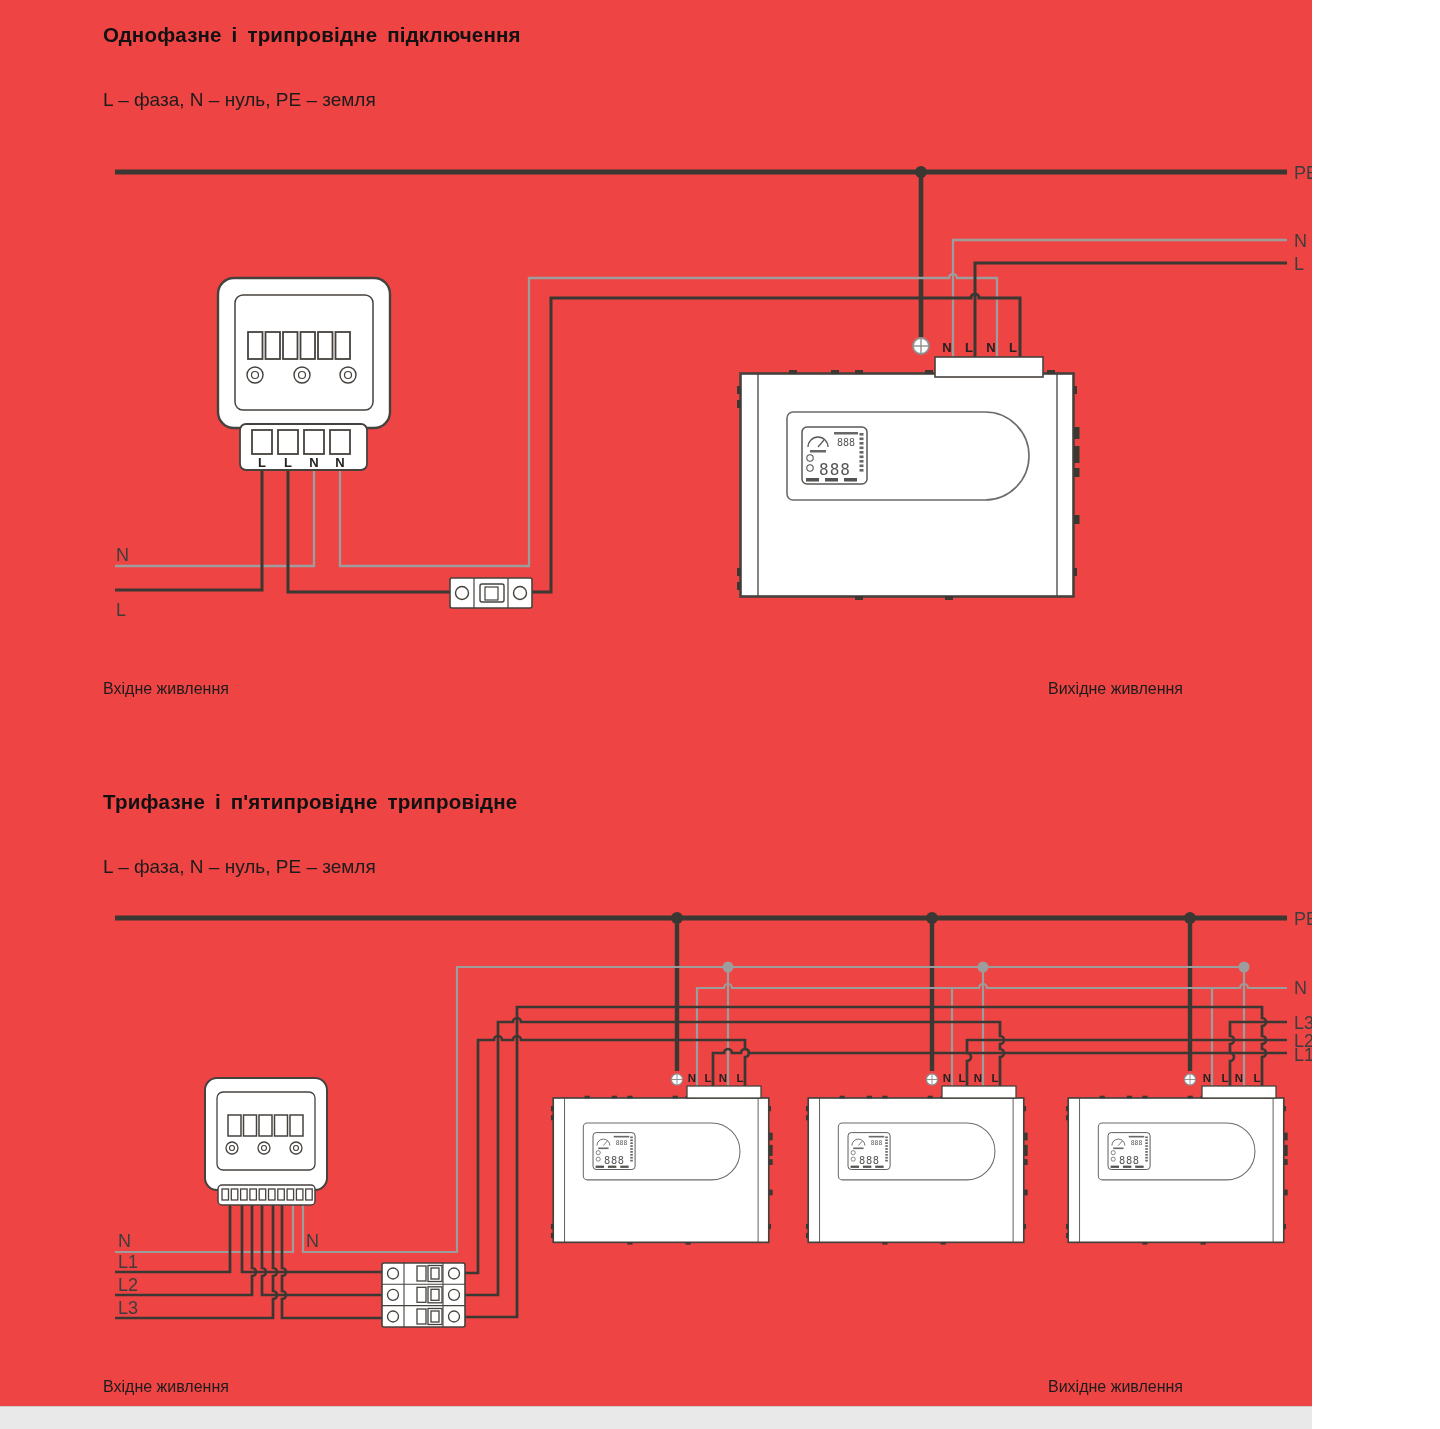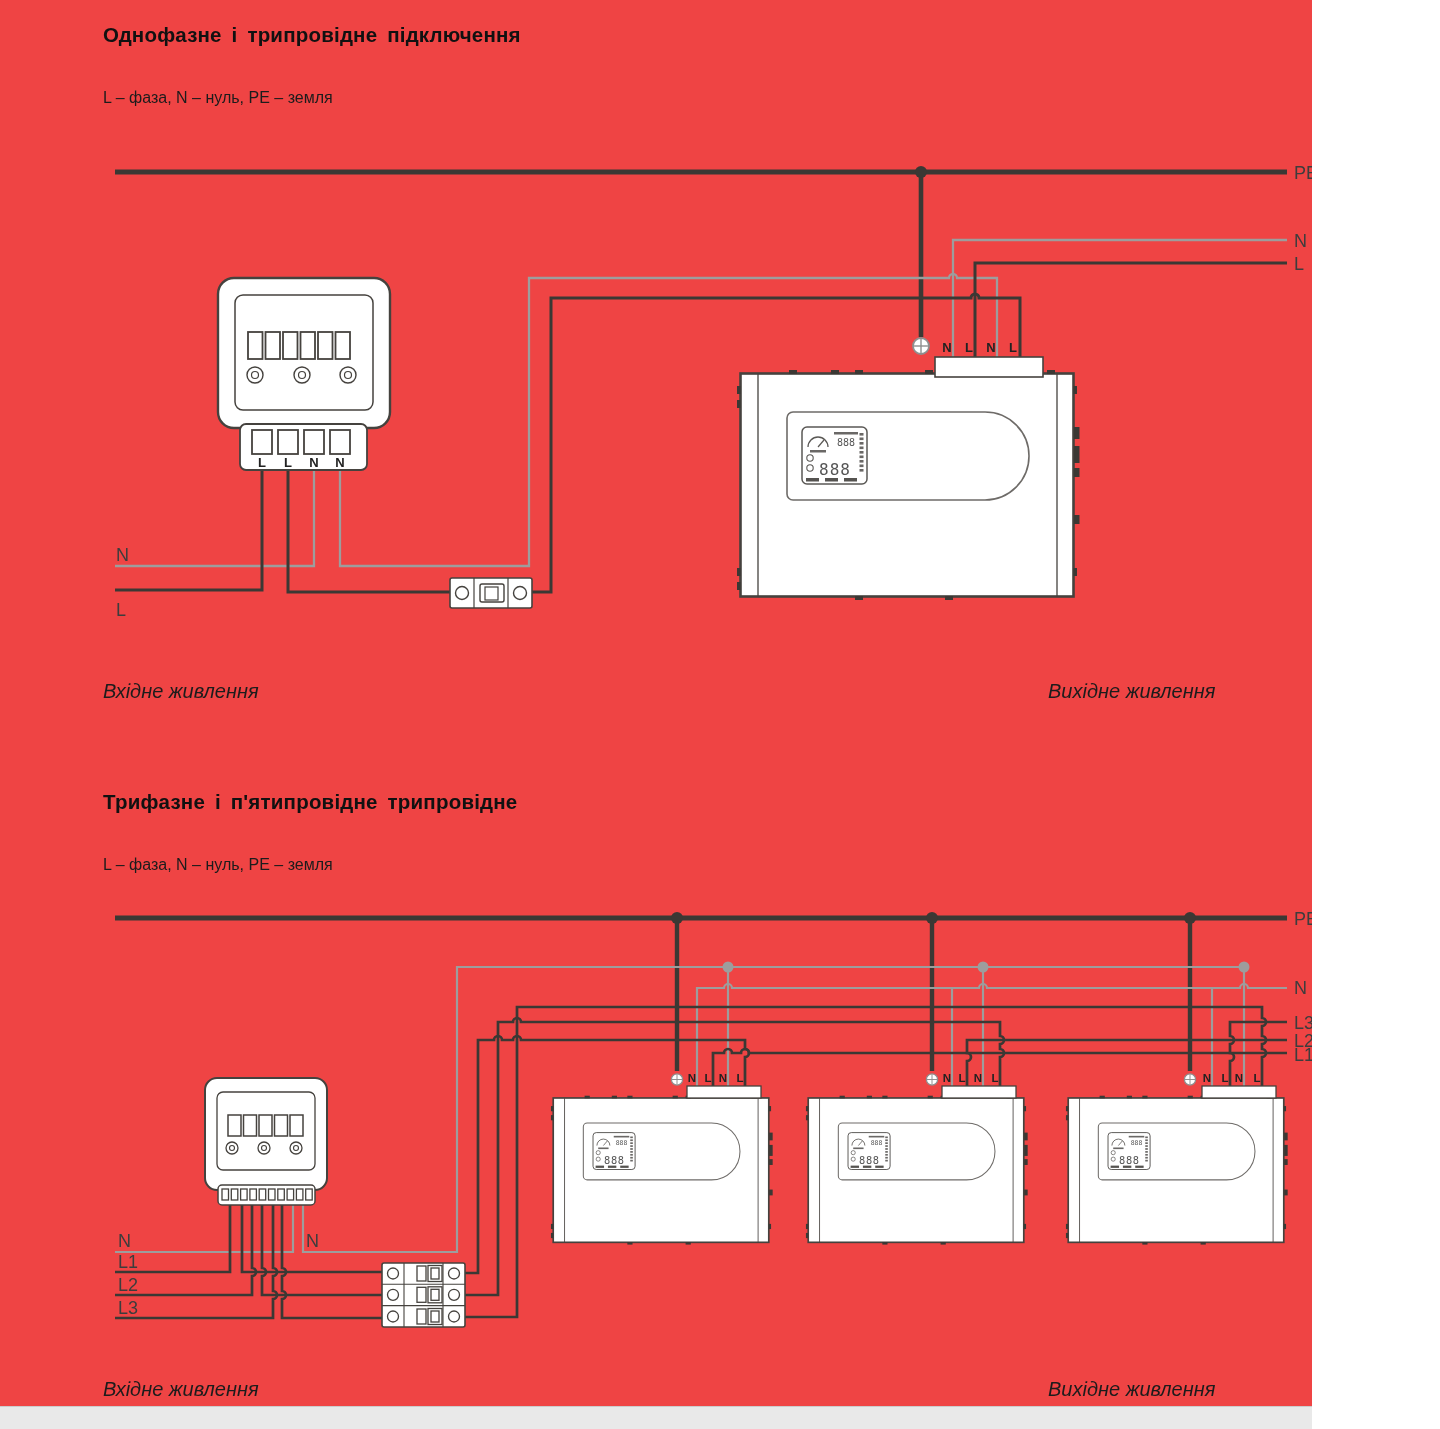--- a/index.html
+++ b/index.html
@@ -1,21 +1,21 @@
 <!DOCTYPE html>
 <html><head>
 <meta charset="utf-8">
 <style>
   html,body{margin:0;padding:0;background:#fff;}
   #page{position:relative;width:1312px;height:1429px;background:#ef4444;overflow:hidden;
         font-family:"Liberation Sans","DejaVu Sans",sans-serif;color:#1b1b1b;}
   .abs{position:absolute;}
   .title{font-size:20.5px;font-weight:bold;word-spacing:4px;letter-spacing:.2px;color:#111;}
-  .legend{font-size:16px;color:#1c1c1c;}
-  .caption{font-size:20px;color:#1c1c1c;font-style:italic;}
+  .legend{font-size:19px;color:#1c1c1c;}
+  .caption{font-size:16px;color:#1c1c1c;}
   #footerbar{position:absolute;left:0;top:1406px;width:1440px;height:23px;
              background:#e9e9e9;border-top:1px solid #cccccc;}
   svg{position:absolute;left:0;top:0;}
   svg text{font-family:"Liberation Sans","DejaVu Sans",sans-serif;}
   .wlabel{font-size:18px;fill:#3d3d3d;}
   .term1{font-size:13px;font-weight:bold;fill:#222;}
   .term2{font-size:11.5px;font-weight:bold;fill:#222;}
   .mono{font-family:"DejaVu Sans Mono",monospace;fill:#555;}
 </style>
 </head>

